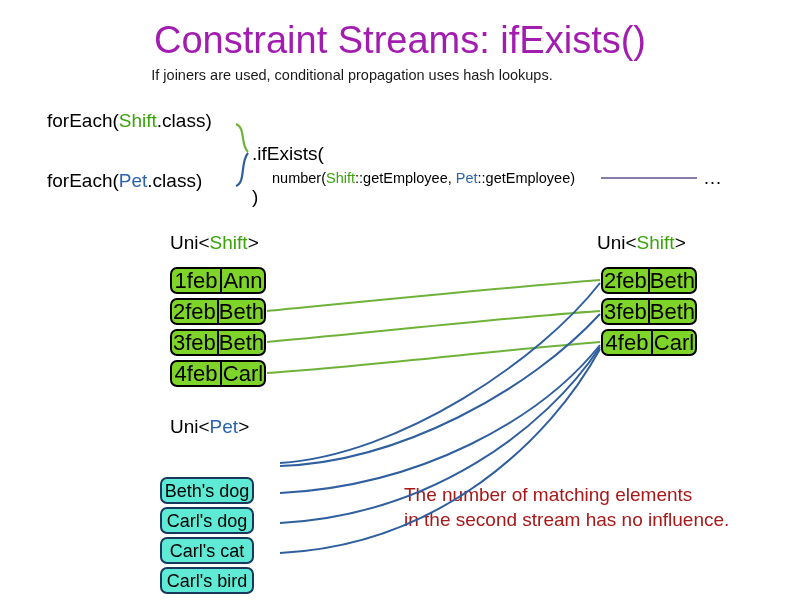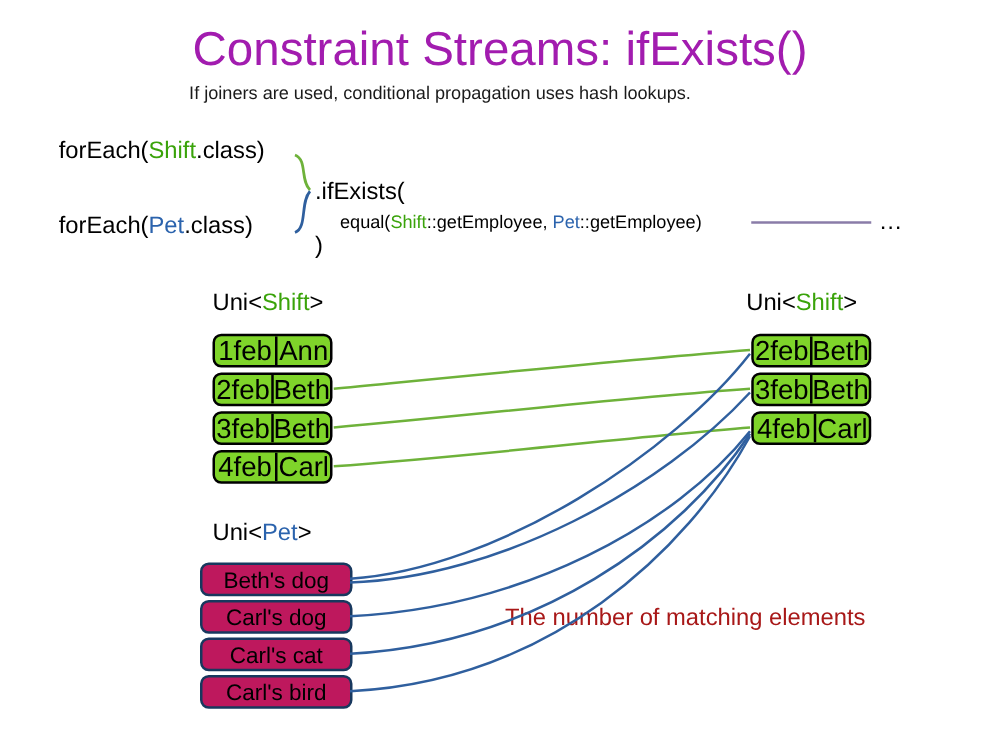--- a/index.html
+++ b/index.html
@@ -103,24 +103,25 @@
     color: #000000;
     border-right: 2px solid #000000;
     box-sizing: border-box;
   }
   .box-shift .cell-name {
     flex: 1;
     color: #000000;
   }
 
   .box-pet {
-    background: #be185d;
-    width: 122px;
+    background: #5eead4;
+    width: 94px;
     justify-content: center;
     border: 2px solid #18385e;
+    margin-top: 27px;
   }
   .box-pet .pet-text {
     font-size: 18px;
     line-height: 18px;
     color: #000000;
     white-space: nowrap;
   }
 
   
   .annotation {
@@ -148,21 +149,21 @@
 
   <div class="title">Constraint Streams: ifExists()</div>
   <div class="subtitle">If joiners are used, conditional propagation uses hash lookups.</div>
 
   <div class="code-line code-foreach-shift"><span>forEach(</span><span class="tok-shift">Shift</span><span>.class)</span></div>
 
   <div class="code-line code-foreach-pet"><span>forEach(</span><span class="tok-pet">Pet</span><span>.class)</span></div>
 
   <div class="code-line code-ifexists">.ifExists(</div>
 
-  <div class="code-line code-equal"><span>equal(</span><span class="tok-shift">Shift</span><span>::getEmployee, </span><span class="tok-pet">Pet</span><span>::getEmployee)</span></div>
+  <div class="code-line code-equal"><span>number(</span><span class="tok-shift">Shift</span><span>::getEmployee, </span><span class="tok-pet">Pet</span><span>::getEmployee)</span></div>
 
   <div class="code-line code-closeparen">)</div>
   <div class="code-line code-ellipsis">…</div>
 
   <div class="stream-label label-left-shift"><span>Uni&lt;</span><span class="tok-shift">Shift</span><span>&gt;</span></div>
 
   <div class="stream-label label-right-shift"><span>Uni&lt;</span><span class="tok-shift">Shift</span><span>&gt;</span></div>
 
   <div class="stream-label label-left-pet"><span>Uni&lt;</span><span class="tok-pet">Pet</span><span>&gt;</span></div>
 
@@ -204,20 +205,21 @@
   </div>
   <div class="box box-pet" style="left:160px; top:540px;">
     <span class="pet-text">Carl's bird</span>
   </div>
   <div class="box box-pet" style="left:160px; top:510px;">
     <span class="pet-text">Carl's cat</span>
   </div>
 
   <div class="annotation">
     <div>The number of matching elements</div>
+    <div>in the second stream has no influence.</div>
   </div>
 
   <svg class="overlay" viewBox="0 0 800 600">
 
     <path d="M 236 124 C 246 128, 240 144, 248 152" fill="none" stroke="#6eb23a" stroke-width="2.2"></path>
     <path d="M 236 186 C 246 182, 240 162, 248 153" fill="none" stroke="#2f5f9e" stroke-width="2.2"></path>
 
     <line x1="601" y1="178" x2="697" y2="178" stroke="#8a7ca8" stroke-width="2"></line>
 
     <path d="M 267 311 C 380 300, 500 288, 600 280" fill="none" stroke="#6eb23a" stroke-width="2"></path>

